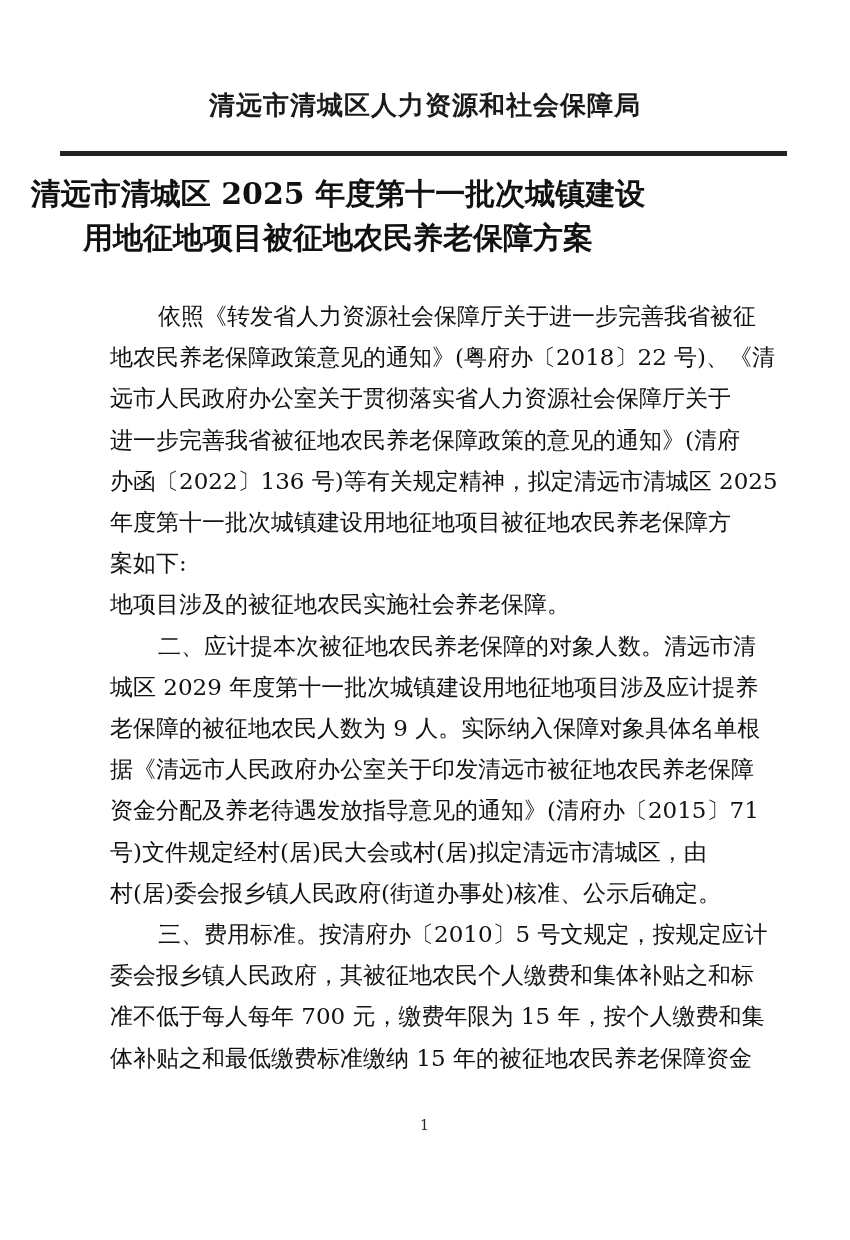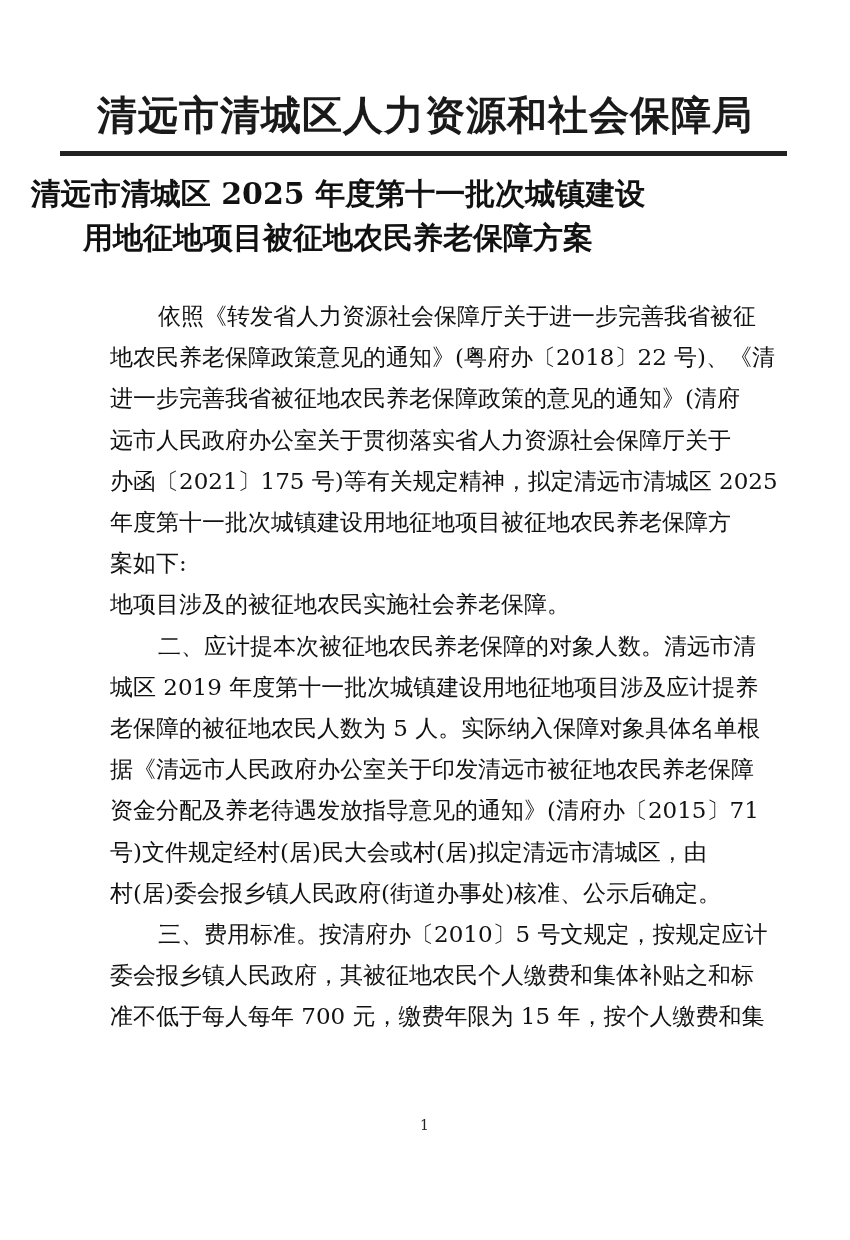--- a/index.html
+++ b/index.html
@@ -16,21 +16,21 @@
       color: #111;
     }
     .header-org {
       position: absolute;
       left: 0;
       top: 88px;
       width: 850px;
       text-align: center;
       font-family: "DejaVu Sans", sans-serif;
       font-weight: bold;
-      font-size: 40px;
+      font-size: 26px;
       letter-spacing: 1px;
       color: #1a1a1a;
     }
     .header-rule {
       position: absolute;
       left: 60px;
       top: 151px;
       width: 727px;
       height: 5px;
       background: #222;
@@ -76,31 +76,32 @@
 <div class="header-rule"></div>
 
 <div class="doc-title">
   <div>清远市清城区 2025 年度第十一批次城镇建设</div>
   <div>用地征地项目被征地农民养老保障方案</div>
 </div>
 
 <div class="body-text">
   <div class="line indent">依照《转发省人力资源社会保障厅关于进一步完善我省被征</div>
   <div class="line">地农民养老保障政策意见的通知》(粤府办〔2018〕22 号)、《清</div>
+  <div class="line">远市人民政府办公室关于贯彻落实省人力资源社会保障厅关于</div>
   <div class="line">进一步完善我省被征地农民养老保障政策的意见的通知》(清府</div>
-  <div class="line">远市人民政府办公室关于贯彻落实省人力资源社会保障厅关于</div>
-  <div class="line">办函〔2021〕175 号)等有关规定精神，拟定清远市清城区 2025</div>
+  <div class="line">办函〔2022〕136 号)等有关规定精神，拟定清远市清城区 2025</div>
   <div class="line">年度第十一批次城镇建设用地征地项目被征地农民养老保障方</div>
   <div class="line">案如下:</div>
   <div class="line">地项目涉及的被征地农民实施社会养老保障。</div>
   <div class="line indent">二、应计提本次被征地农民养老保障的对象人数。清远市清</div>
-  <div class="line">城区 2019 年度第十一批次城镇建设用地征地项目涉及应计提养</div>
-  <div class="line">老保障的被征地农民人数为 5 人。实际纳入保障对象具体名单根</div>
+  <div class="line">城区 2029 年度第十一批次城镇建设用地征地项目涉及应计提养</div>
+  <div class="line">老保障的被征地农民人数为 9 人。实际纳入保障对象具体名单根</div>
   <div class="line">据《清远市人民政府办公室关于印发清远市被征地农民养老保障</div>
   <div class="line">资金分配及养老待遇发放指导意见的通知》(清府办〔2015〕71</div>
   <div class="line">号)文件规定经村(居)民大会或村(居)拟定清远市清城区，由</div>
   <div class="line">村(居)委会报乡镇人民政府(街道办事处)核准、公示后确定。</div>
   <div class="line indent">三、费用标准。按清府办〔2010〕5 号文规定，按规定应计</div>
   <div class="line">委会报乡镇人民政府，其被征地农民个人缴费和集体补贴之和标</div>
   <div class="line">准不低于每人每年 700 元，缴费年限为 15 年，按个人缴费和集</div>
+  <div class="line">体补贴之和最低缴费标准缴纳 15 年的被征地农民养老保障资金</div>
 </div>
 
 <div class="page-number">1</div>
 
 </body></html>

